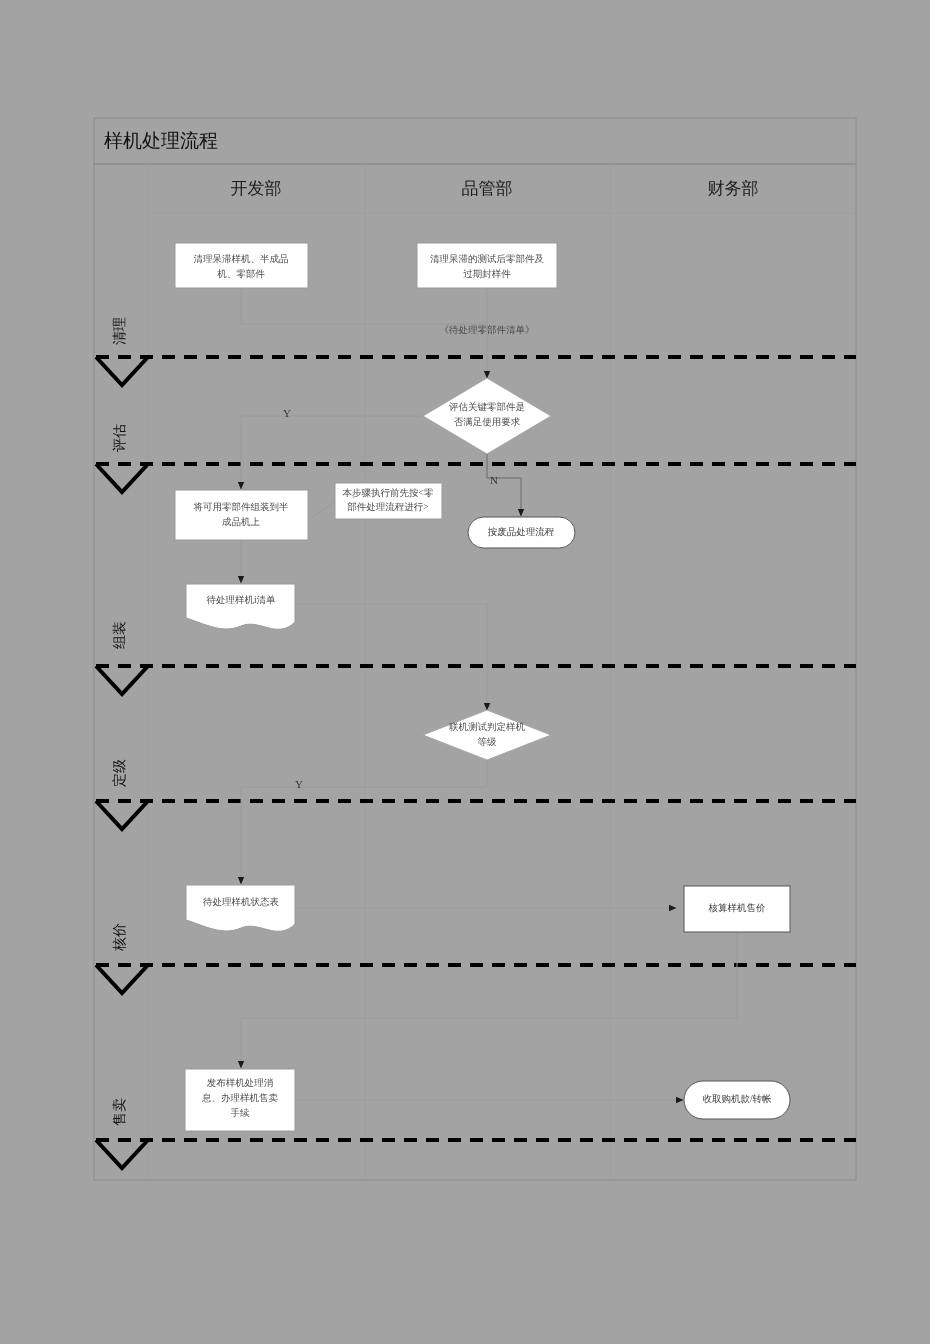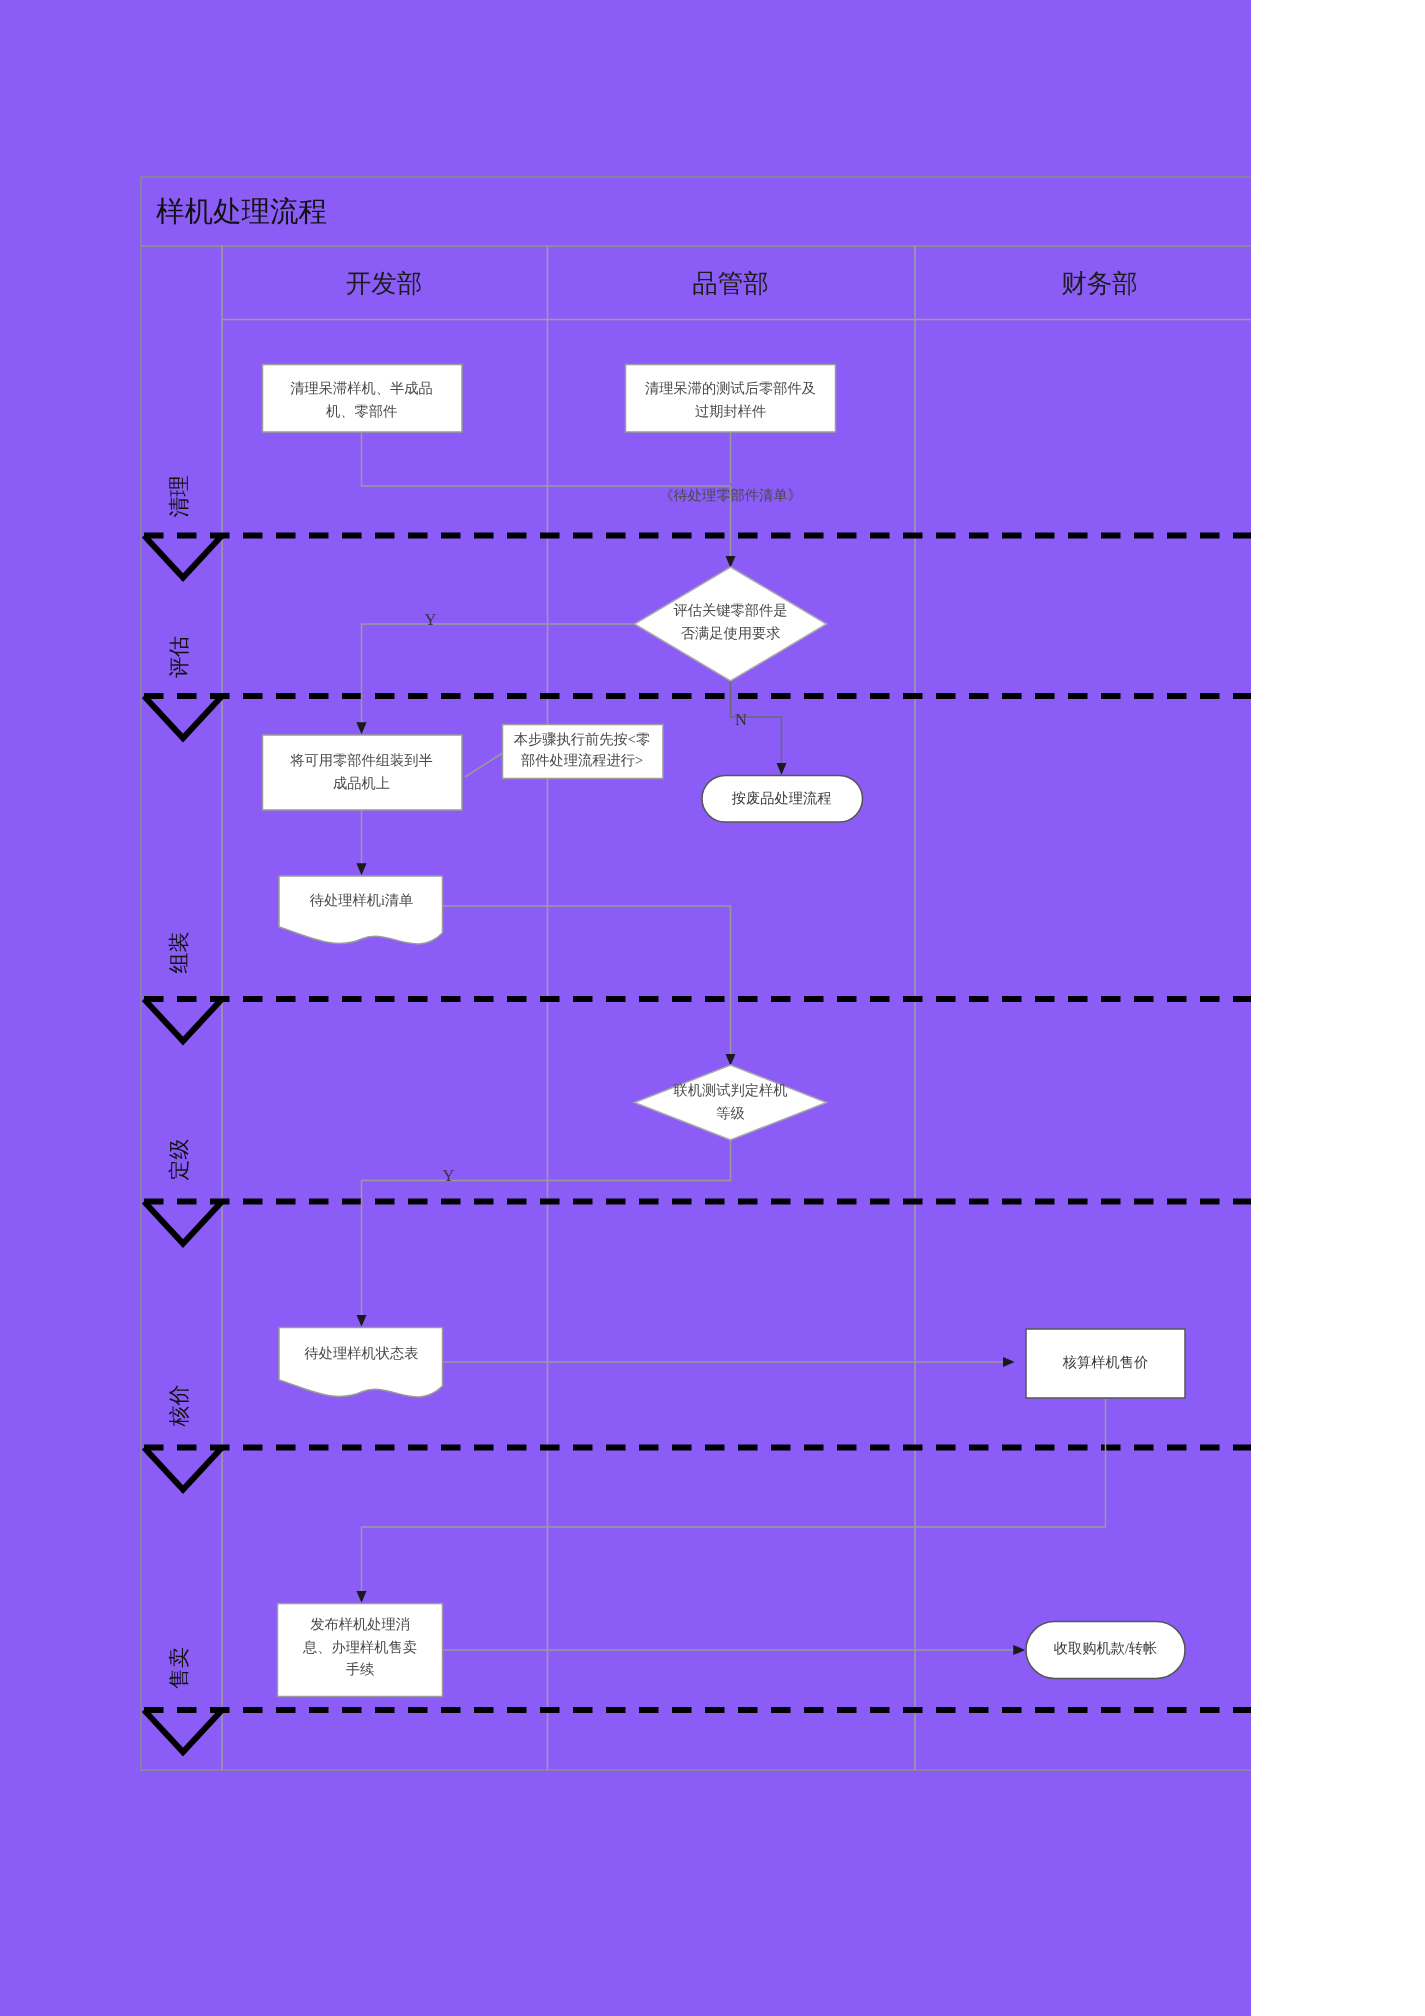--- a/index.html
+++ b/index.html
@@ -1,17 +1,17 @@
 <!DOCTYPE html>
 <html><head>
 <meta charset="utf-8">
 <style>
   html,body{margin:0;padding:0;background:#ffffff;}
   body{font-family:"Liberation Sans","DejaVu Sans",sans-serif;}
-  #page{position:relative;width:834px;height:1344px;background:#8b5cf6;overflow:hidden;text-decoration:underline;}
+  #page{position:relative;width:930px;height:1344px;background:#a3a3a3;overflow:hidden;text-decoration:underline;}
   #flow-svg{position:absolute;left:0;top:0;width:950px;height:1344px;}
   .shape-label{
     font-family:"Liberation Serif","DejaVu Serif",serif;
     font-size:9.5px;
     fill:#4a4a4a;
     text-anchor:middle;
     dominant-baseline:middle;
   }
   .shape-label.dark{fill:#3a3a3a;}
   .hdr-label{

